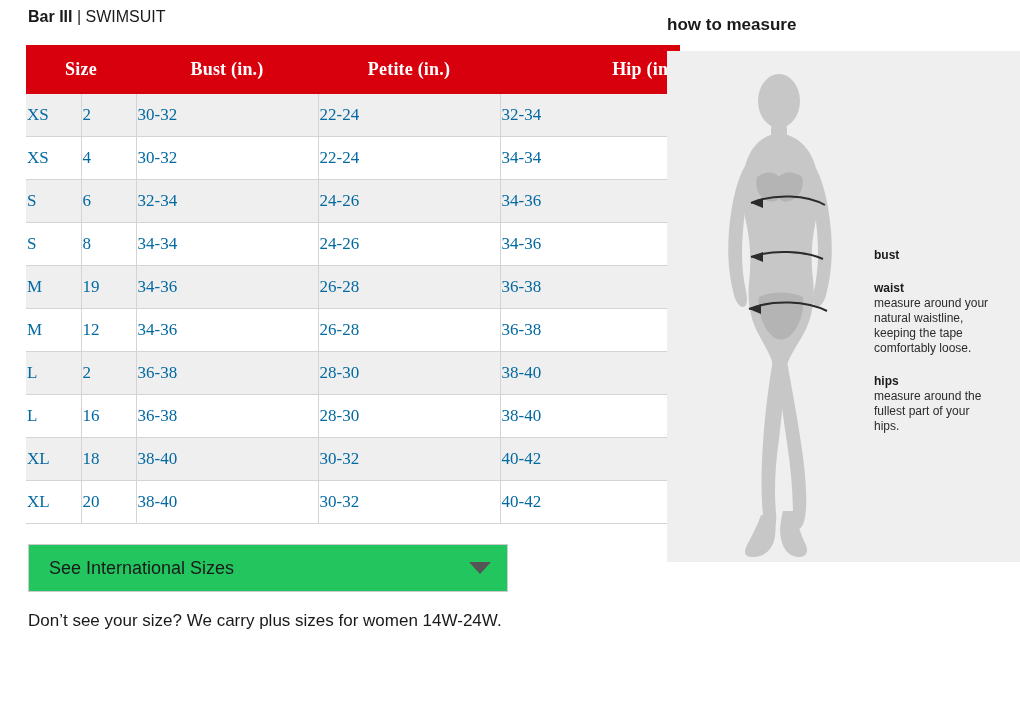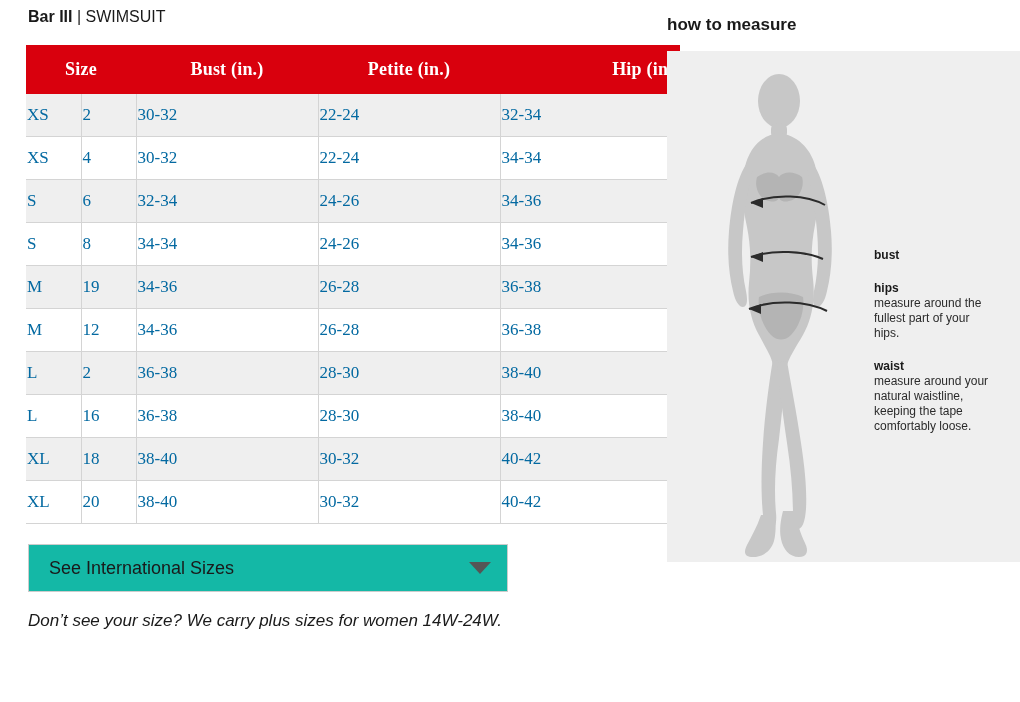--- a/index.html
+++ b/index.html
@@ -83,21 +83,21 @@
   table.size-table tbody tr td.col-num {
     width: 54px;
   }
 
   
   .intl-select {
     margin-top: 20px;
     margin-left: 2px;
     width: 480px;
     height: 48px;
-    background: #14b8a6;
+    background: #22c55e;
     border: 1px solid #cccccc;
     display: flex;
     align-items: center;
     justify-content: space-between;
     box-sizing: border-box;
     cursor: pointer;
   }
   .intl-select .label {
     font-size: 18px;
     padding-left: 20px;
@@ -106,21 +106,20 @@
   .intl-select .caret {
     padding-right: 14px;
     display: flex;
     align-items: center;
   }
 
   
   .notes {
     margin-top: 18px;
     margin-left: 2px;
-    font-style: italic;
   }
   .notes p {
     margin: 0 0 12px 0;
     font-size: 17px;
     line-height: 22px;
     color: #1a1a1a;
   }
 
   
   .right-col {
@@ -345,24 +344,24 @@
           <polygon points="48,198 60,193 60,203"></polygon>
           <polygon points="46,250 58,245 58,255"></polygon>
         </g>
       </svg>
 
       <div class="measure-texts">
         <div class="measure-block">
           <div class="m-title">bust</div>
         </div>
         <div class="measure-block">
+          <div class="m-title">waist</div>
+          <div class="m-desc">measure around your natural waistline, keeping the tape comfortably loose.</div>
+        </div>
+        <div class="measure-block">
           <div class="m-title">hips</div>
           <div class="m-desc">measure around the fullest part of your hips.</div>
-        </div>
-        <div class="measure-block">
-          <div class="m-title">waist</div>
-          <div class="m-desc">measure around your natural waistline, keeping the tape comfortably loose.</div>
         </div>
       </div>
     </div>
   </div>
 
 </div>
 
 </body></html>

